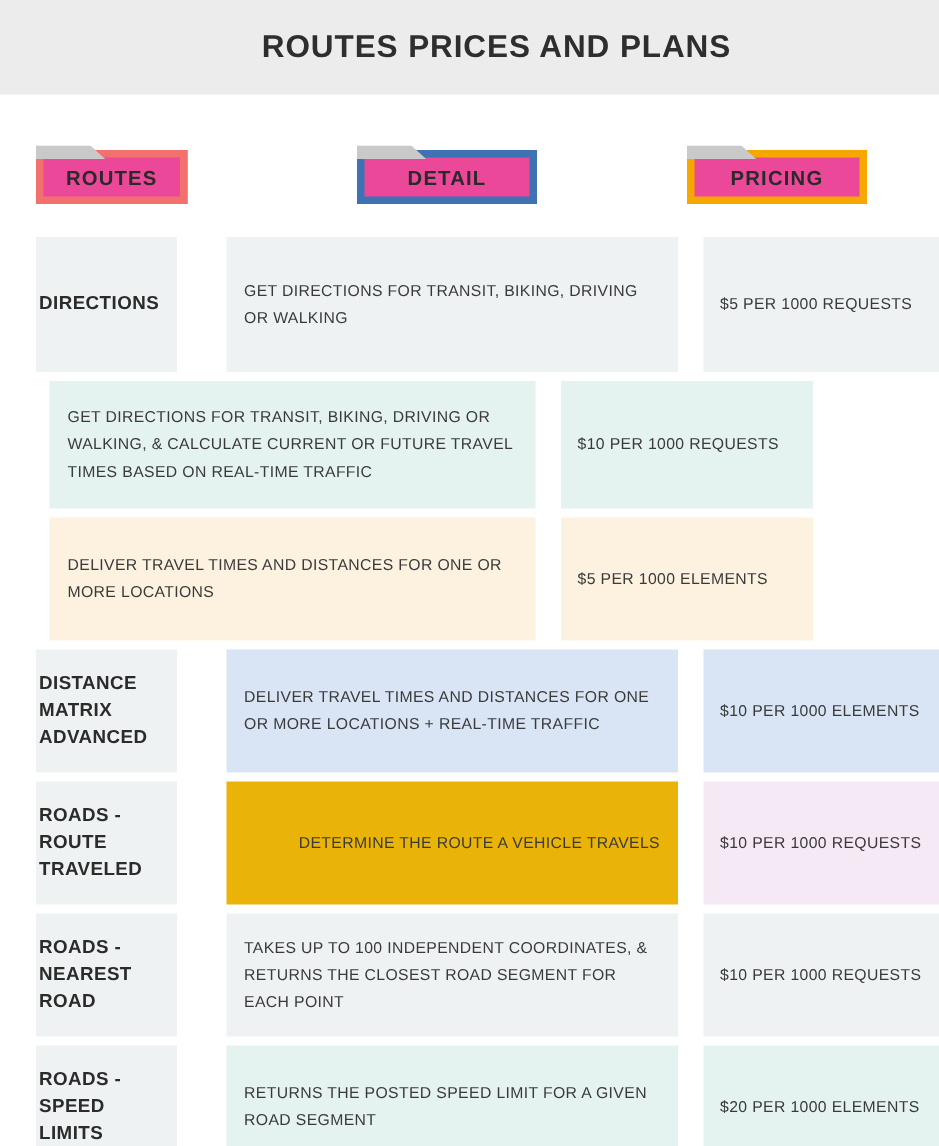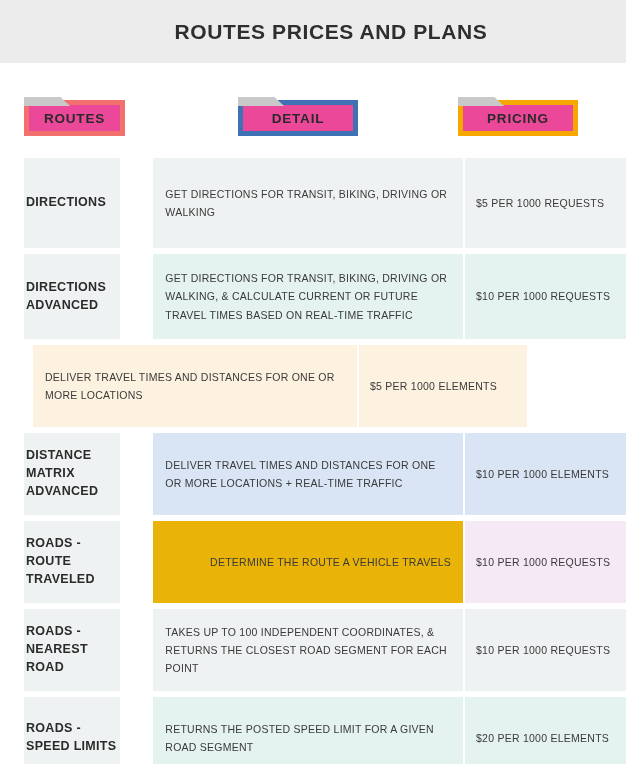--- a/index.html
+++ b/index.html
@@ -134,21 +134,21 @@
   }
   .cell-detail .txt {
     font-size: 10.5px;
     line-height: 1.72;
     letter-spacing: 0.25px;
     color: #3a3a3a;
     text-transform: uppercase;
   }
 
   .cell-pricing {
-    margin-left: 2px;
+    margin-left: 17px;
     width: 168px;
     display: flex;
     align-items: center;
     padding: 10px 11px;
   }
   .cell-pricing .txt {
     font-size: 10.5px;
     line-height: 1.6;
     letter-spacing: 0.25px;
     color: #3a3a3a;
@@ -192,23 +192,20 @@
           <div class="txt">DIRECTIONS</div>
         </div>
         <div class="cell-detail" style="background: rgb(239, 242, 242);">
           <div class="txt">GET DIRECTIONS FOR TRANSIT, BIKING, DRIVING OR WALKING</div>
         </div>
         <div class="cell-pricing" style="background: rgb(239, 242, 242);">
           <div class="txt">$5 PER 1000 REQUESTS</div>
         </div>
       </div>
       <div class="row" style="height: 85px;">
-        <div class="cell-routes" style="background: rgb(239, 242, 242);">
-          <div class="txt">DIRECTIONS ADVANCED</div>
-        </div>
         <div class="cell-detail" style="background: rgb(228, 242, 240);">
           <div class="txt">GET DIRECTIONS FOR TRANSIT, BIKING, DRIVING OR WALKING, &amp; CALCULATE CURRENT OR FUTURE TRAVEL TIMES BASED ON REAL-TIME TRAFFIC</div>
         </div>
         <div class="cell-pricing" style="background: rgb(228, 242, 240);">
           <div class="txt">$10 PER 1000 REQUESTS</div>
         </div>
       </div>
       <div class="row" style="height: 82px;">
         <div class="cell-detail" style="background: rgb(253, 241, 224);">
           <div class="txt">DELIVER TRAVEL TIMES AND DISTANCES FOR ONE OR MORE LOCATIONS</div>

